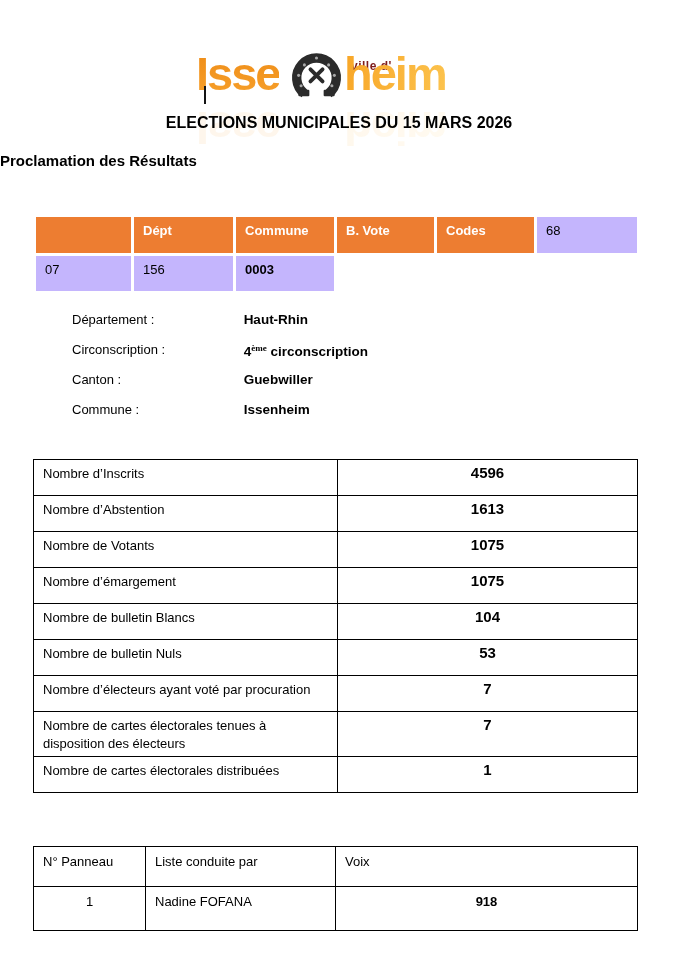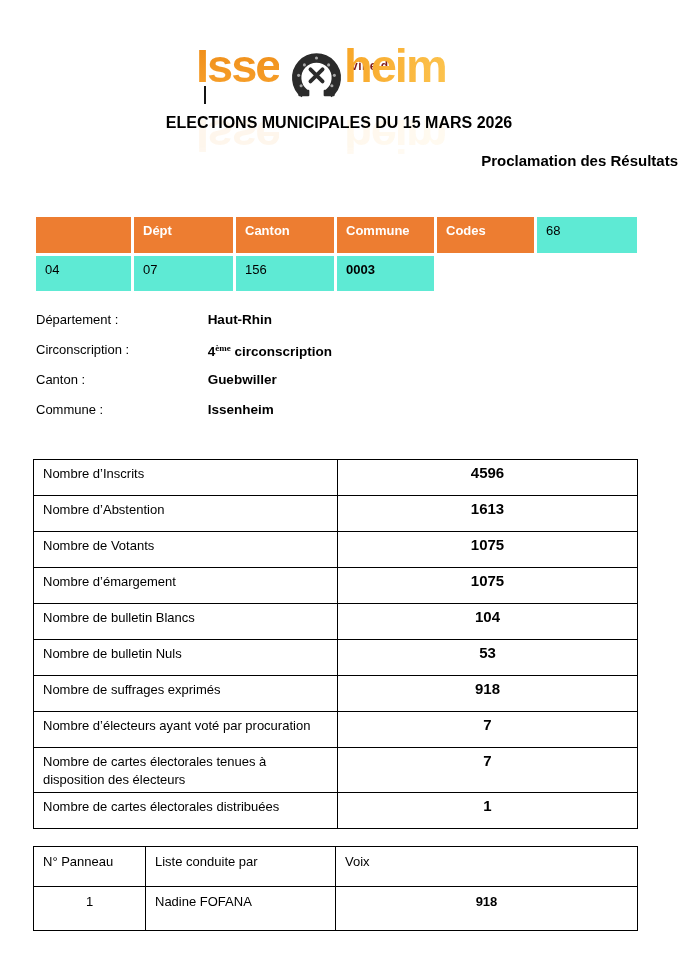--- a/index.html
+++ b/index.html
@@ -5,21 +5,21 @@
   * { margin:0; padding:0; box-sizing:border-box; }
   body { background:#888; font-family:"Liberation Sans", sans-serif; }
   .page {
     position:relative; width:678px; height:965px; margin:0 auto;
     background:#ffffff; color:#000; overflow:hidden;
   }
 
   
   .logo-box { position:absolute; top:22px; left:50%; transform:translateX(-50%);
               width:286px; height:86px; }
-  .logo-word { position:absolute; top:20px; font-size:47px; font-weight:bold;
+  .logo-word { position:absolute; top:28px; font-size:47px; font-weight:bold;
                letter-spacing:-2px; line-height:1; white-space:nowrap; }
   .logo-isse { left:0;
                background:linear-gradient(180deg,#ee8c17,#f7a02b);
                -webkit-background-clip:text; background-clip:text; color:transparent; }
   .logo-heim { left:148px;
                background:linear-gradient(100deg,#f8a627,#fcc34e);
                -webkit-background-clip:text; background-clip:text; color:transparent; }
   .logo-tagline { position:absolute; left:155px; top:8px; font-size:12px;
                   font-weight:bold; color:#7f1d1d; letter-spacing:0.5px;margin-top:29px; }
   .horseshoe { position:absolute; left:93px; top:22px; width:55px; height:55px; }
@@ -27,35 +27,35 @@
                      transform:scaleY(-1); opacity:0.10; filter:blur(0.6px);
                      -webkit-mask-image:linear-gradient(0deg, rgba(0,0,0,.8) 60%, transparent 100%);
                      mask-image:linear-gradient(0deg, rgba(0,0,0,.8) 60%, transparent 100%);
                      pointer-events:none; }
   .text-cursor { position:absolute; left:204px; top:86px; width:2px; height:18px; background:#141414; }
 
   
   .doc-title { position:absolute; top:114px; left:0; width:100%;
                text-align:center; font-size:16px; font-weight:bold; }
   .doc-subtitle { position:absolute; top:152px; left:0; width:100%;
-                  text-align:right; font-size:15px; font-weight:bold; }
+                  text-align:left; font-size:15px; font-weight:bold; }
 
   
   .codes-table { position:absolute; top:217px; left:36px; width:601px;
                  display:grid; grid-template-columns:95px 99px 98px 97px 97px 100px;
                  grid-template-rows:36px 35px; gap:3px; background:#fff; }
   .codes-cell { padding:6px 0 0 9px; font-size:13px; line-height:1.2; }
   .codes-head { background:#ED7D31; color:#fff; font-weight:bold; }
-  .codes-val  { background:#5eead4; color:#000; }
+  .codes-val  { background:#c4b5fd; color:#000; }
   .codes-val-bold { font-weight:bold; }
 
   
   .info-block { position:absolute; top:312px; left:36px; }
   .info-row { height:30px; font-size:13px; }
-  .info-label { display:inline-block; width:139px; vertical-align:top; }
+  .info-label { display:inline-block; width:139px; vertical-align:top;margin-left:36px; }
   .info-value { font-weight:bold; font-size:13.5px;padding-left:29px; }
   .info-value sup { font-size:9px;font-family:Liberation Serif, serif; }
 
   
   .stats-table { position:absolute; top:459px; left:33px; width:604px;
                  border-collapse:collapse; table-layout:fixed; }
   .stats-table td { border:1.5px solid #000; vertical-align:top; }
   .stats-label { width:304px; padding:5px 9px 4px 9px; font-size:13px; line-height:1.35; }
   .stats-value { width:300px; padding-top:4px; text-align:center;
                  font-weight:bold; font-size:15px; }
@@ -105,26 +105,25 @@
   </div>
 
   <div class="text-cursor"></div>
 
   <div class="doc-title">ELECTIONS MUNICIPALES DU 15 MARS 2026</div>
   <div class="doc-subtitle">Proclamation des Résultats</div>
 
   <div class="codes-table">
     <div class="codes-cell codes-head"></div>
     <div class="codes-cell codes-head">Dépt</div>
-    <div class="codes-cell codes-head">Canton</div>
     <div class="codes-cell codes-head">Commune</div>
+    <div class="codes-cell codes-head">B. Vote</div>
 
     <div class="codes-cell codes-head">Codes</div>
     <div class="codes-cell codes-val">68</div>
-    <div class="codes-cell codes-val">04</div>
     <div class="codes-cell codes-val">07</div>
     <div class="codes-cell codes-val">156</div>
     <div class="codes-cell codes-val codes-val-bold">0003</div>
   </div>
 
   <div class="info-block">
     <div class="info-row">
       <span class="info-label">Département :</span>
       <span class="info-value">Haut-Rhin</span>
     </div>
@@ -160,24 +159,20 @@
       <td class="stats-label">Nombre d’émargement</td>
       <td class="stats-value">1075</td>
     </tr>
     <tr>
       <td class="stats-label">Nombre de bulletin Blancs</td>
       <td class="stats-value">104</td>
     </tr>
     <tr>
       <td class="stats-label">Nombre de bulletin Nuls</td>
       <td class="stats-value">53</td>
-    </tr>
-    <tr>
-      <td class="stats-label">Nombre de suffrages exprimés</td>
-      <td class="stats-value">918</td>
     </tr>
     <tr>
       <td class="stats-label">Nombre d’électeurs ayant voté par procuration</td>
       <td class="stats-value">7</td>
     </tr>
     <tr class="tall">
       <td class="stats-label">Nombre de cartes électorales tenues à disposition des électeurs</td>
       <td class="stats-value">7</td>
     </tr>
     <tr>

